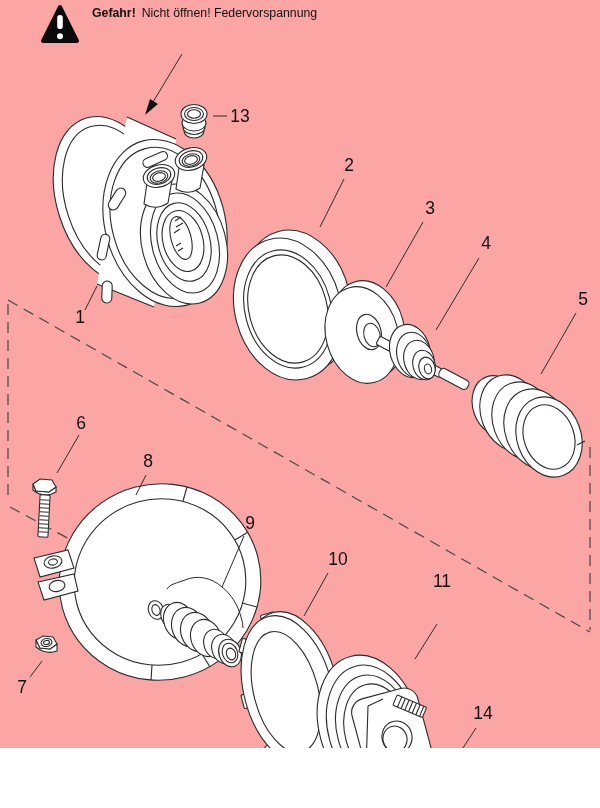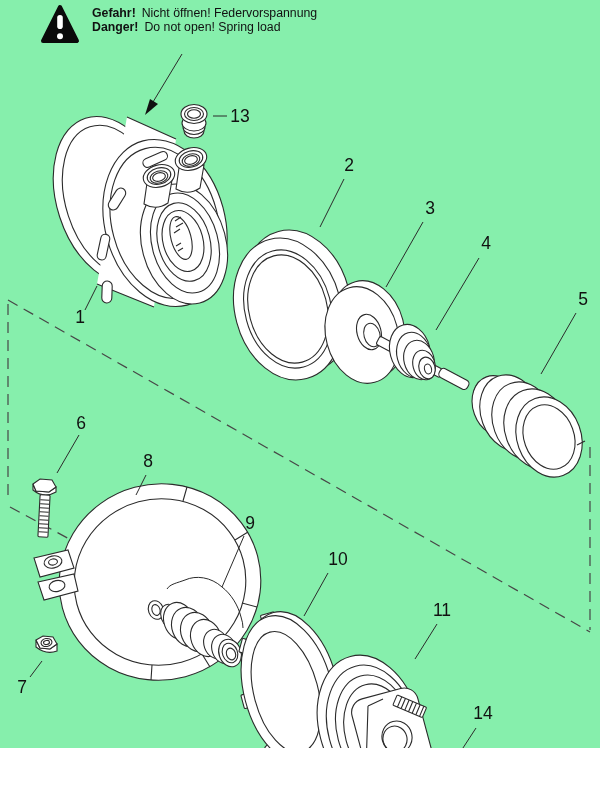--- a/index.html
+++ b/index.html
@@ -1,17 +1,17 @@
 <!DOCTYPE html>
 <html><head>
 <meta charset="utf-8">
 <style>
   html,body{margin:0;padding:0;background:#ffffff;}
   .stage{
-    position:relative;width:600px;height:748px;background:#86efac;
+    position:relative;width:600px;height:748px;background:#fca5a5;
     font-family:"Liberation Sans", sans-serif;overflow:hidden;text-decoration:underline;
   }
   .stage svg{position:absolute;left:0;top:0;}
   .wf{fill:#ffffff;stroke:#2b2b2b;stroke-width:1.1;}
   .ln{fill:none;stroke:#2b2b2b;stroke-width:1.1;}
   .ldr{fill:none;stroke:#2b2b2b;stroke-width:1;}
   .dash{fill:none;stroke:#474747;stroke-width:1.2;stroke-dasharray:11 7;}
   .warn-text{
     position:absolute;left:92px;top:7px;width:300px;
     font-size:12.3px;line-height:13.6px;color:#111;white-space:nowrap;
@@ -224,31 +224,28 @@
     <polygon points="60,7 77,41 43,41" fill="#0a0a0a" stroke="#0a0a0a" stroke-width="4" stroke-linejoin="round"></polygon>
     <rect x="57.2" y="15" width="5.6" height="14" rx="2.8" fill="#ffffff"></rect>
     <circle cx="60" cy="36.2" r="3" fill="#ffffff"></circle>
   </g>
 </svg>
 
   <div class="warn-text">
     <div>
       <span class="warn-prefix">Gefahr!</span><span>Nicht öffnen! Federvorspannung</span>
     </div>
-    <div>
-      <span class="warn-prefix">Danger!</span><span>Do not open! Spring load</span>
-    </div>
   </div>
 
   <span class="part-label" style="left:80px;top:318px">1</span>
   <span class="part-label" style="left:349px;top:166px">2</span>
   <span class="part-label" style="left:430px;top:209px">3</span>
   <span class="part-label" style="left:486px;top:244px">4</span>
   <span class="part-label" style="left:583px;top:300px">5</span>
   <span class="part-label" style="left:81px;top:424px">6</span>
   <span class="part-label" style="left:22px;top:688px">7</span>
   <span class="part-label" style="left:148px;top:462px">8</span>
   <span class="part-label" style="left:250px;top:524px">9</span>
   <span class="part-label" style="left:338px;top:560px">10</span>
-  <span class="part-label" style="left:442px;top:611px">11</span>
+  <span class="part-label" style="left:442px;top:582px">11</span>
   <span class="part-label" style="left:483px;top:714px">14</span>
   <span class="part-label" style="left:240px;top:117px">13</span>
 </div>
 
 </body></html>

